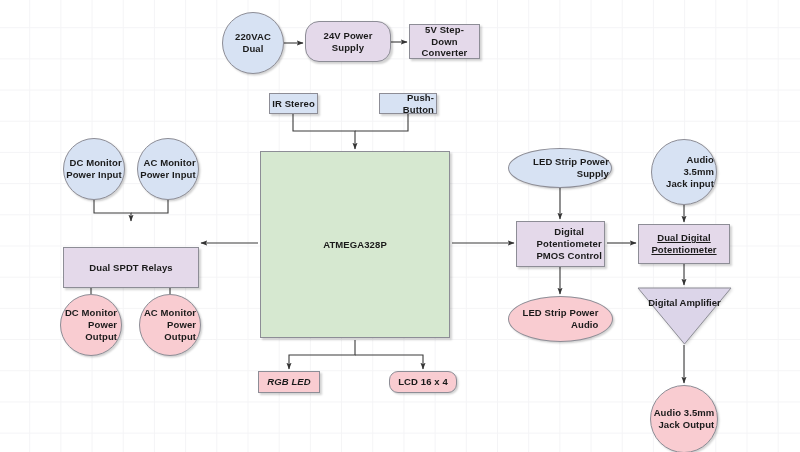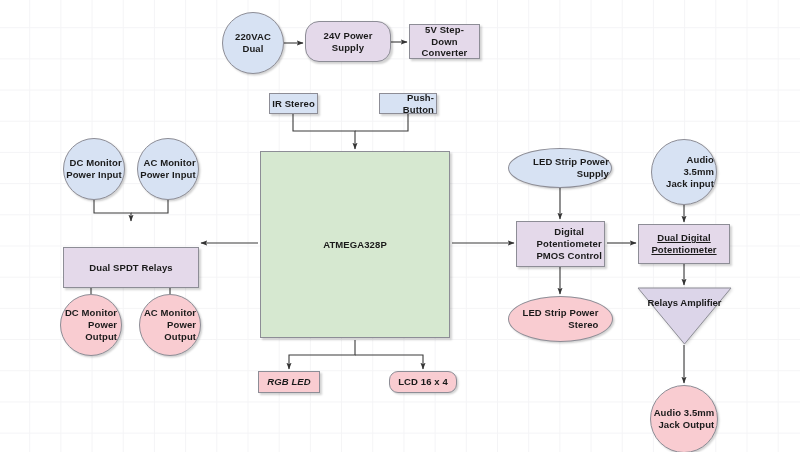--- a/index.html
+++ b/index.html
@@ -192,38 +192,38 @@
   </div>
 
   <div class="node rect fill-purple" style="left:516px; top:221px; width:89px; height:46px;justify-content:flex-end;">
     <span class="node-label">Digital
 Potentiometer
 PMOS Control</span>
   </div>
 
   <div class="node ellipse fill-pink" style="left:508px; top:296px; width:105px; height:46px;">
     <span class="node-label">LED Strip Power
-Stereo</span>
+Audio</span>
   </div>
 
   <div class="node circle fill-blue" style="left:651px; top:139px; width:66px; height:66px;">
     <span class="node-label">Audio 3.5mm
 Jack input</span>
   </div>
 
   <div class="node rect fill-purple" style="left:638px; top:224px; width:92px; height:40px;text-decoration:underline;">
     <span class="node-label">Dual Digital
 Potentiometer</span>
   </div>
 
   <div class="tri-wrap" style="left:637px; top:287px; width:95px; height:58px;">
     <svg width="95" height="58" viewBox="0 0 95 58" style="position:absolute; left:0; top:0; overflow:visible;">
       <polygon points="1,1 94,1 47.5,57" fill="#dcd5e9" stroke="#8d8d96" stroke-width="1" style="filter: drop-shadow(1.5px 1.5px 1.5px rgba(0,0,0,0.18));"></polygon>
     </svg>
-    <span class="tri-label">Relays Amplifier</span>
+    <span class="tri-label">Digital Amplifier</span>
   </div>
 
   <div class="node circle fill-pink" style="left:650px; top:385px; width:68px; height:68px;">
     <span class="node-label">Audio 3.5mm
 Jack Output</span>
   </div>
 
 </div>
 
 </body></html>

